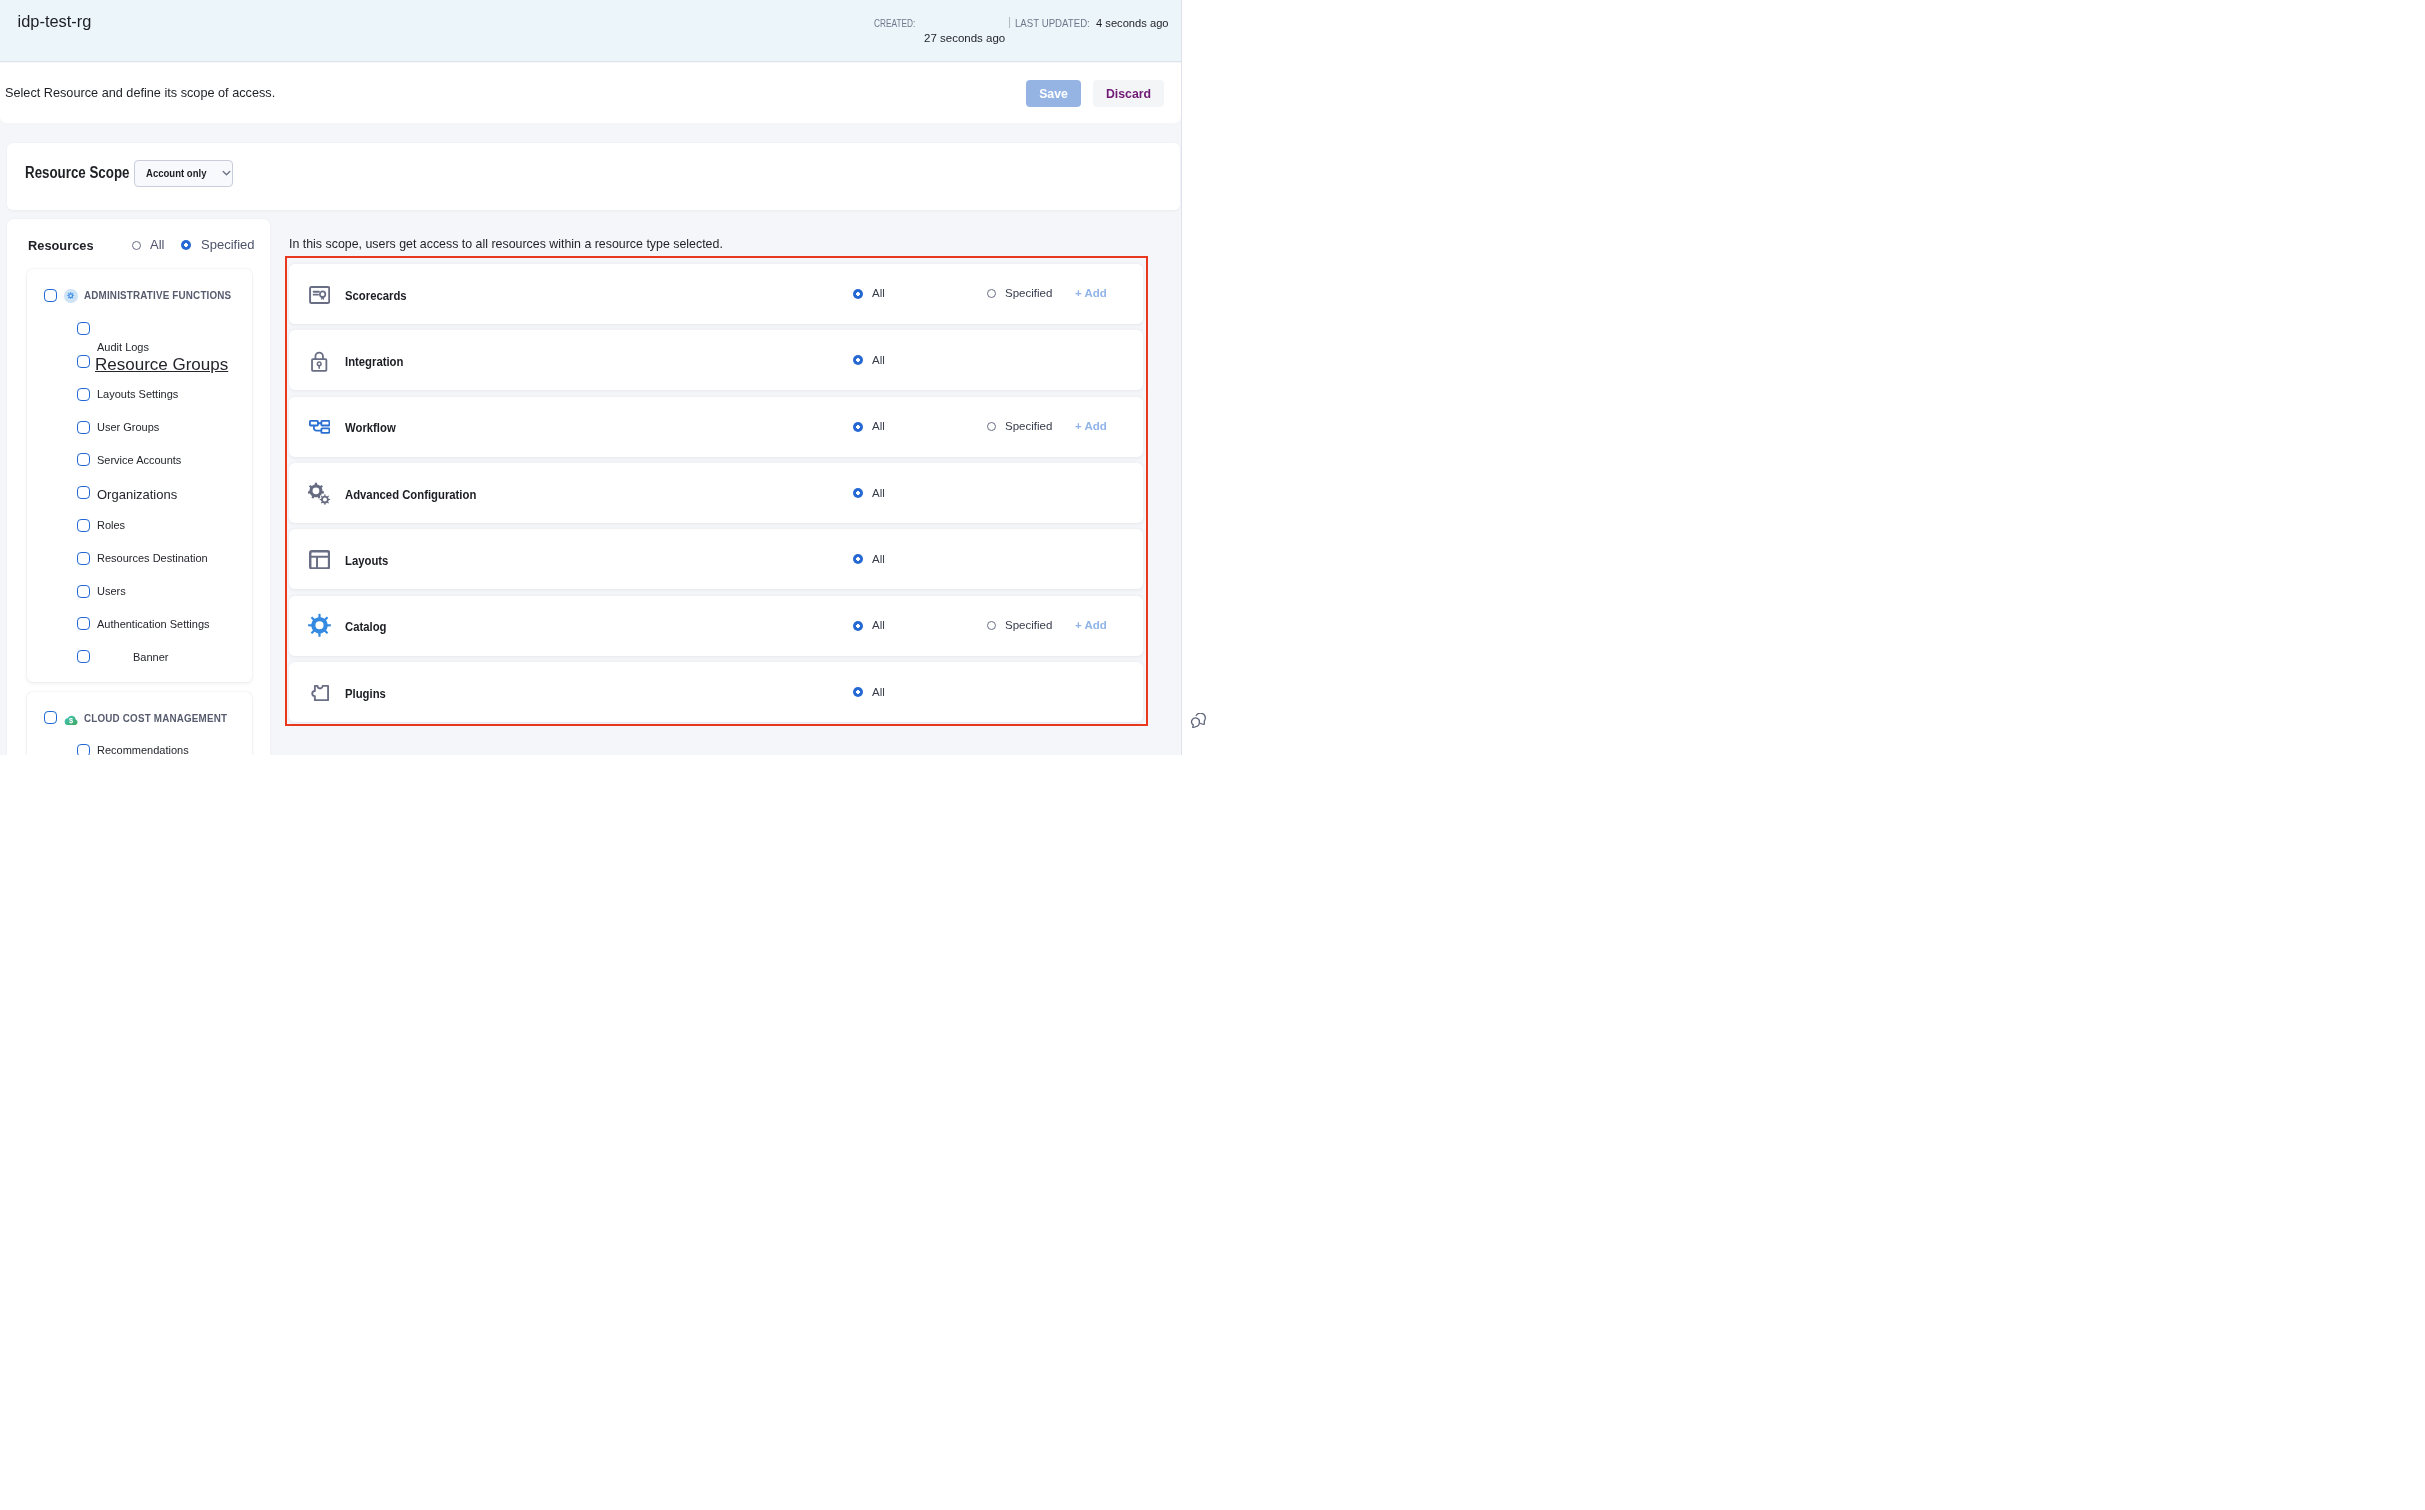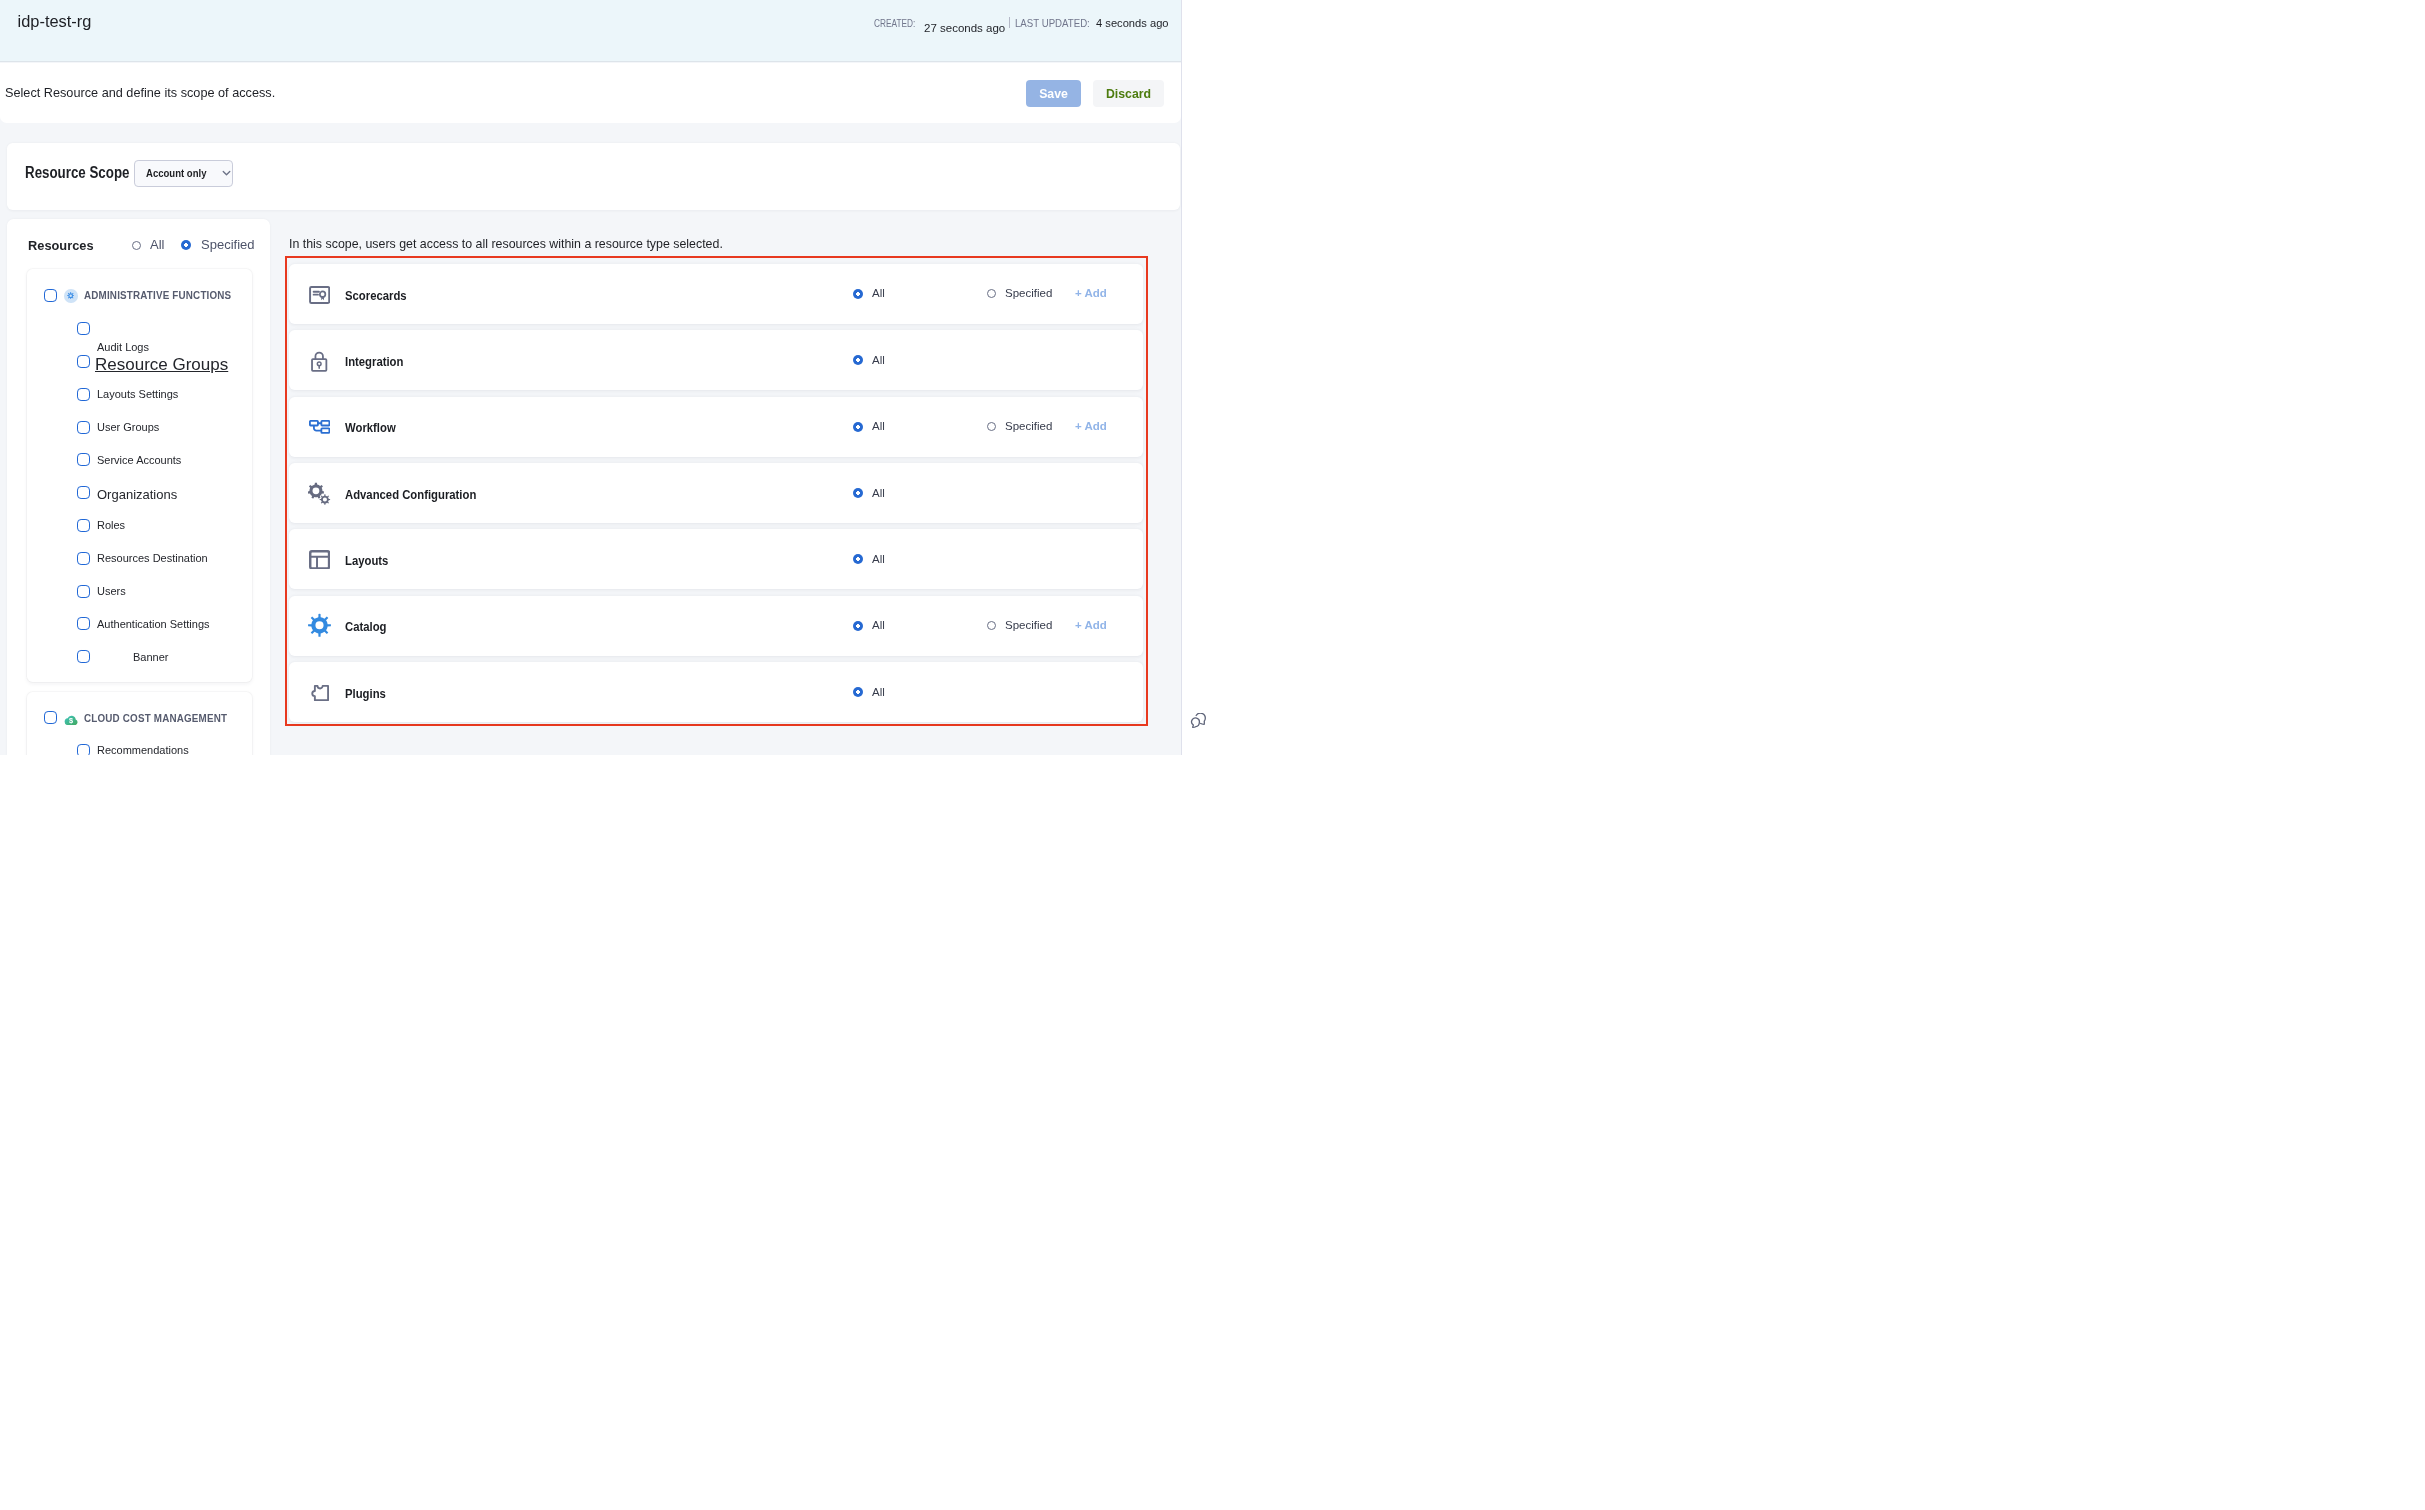--- a/index.html
+++ b/index.html
@@ -25,27 +25,27 @@
   .ricon { position:absolute; left:308px; width:23px; height:23px; display:flex; align-items:center; justify-content:center; }
 </style>
 </head>
 <body>
 <div id="page">
   <div id="main">
     <div id="header"></div>
     <div id="toolbar"></div>
 <div class="t" style="font-size:16.4px; left:17.6px; top:11.5px; color:#1d1f24;">idp-test-rg</div>
 <div class="t" style="font-size:11.5px; left:874px; top:17.3px; color:#71768c; transform:scaleX(0.72);">CREATED:</div>
-<div class="t" style="font-size:11.5px; left:924px; top:22px; color:#1e2026;">27 seconds ago</div>
+<div class="t" style="font-size:11.5px; left:924px; top:32px; color:#1e2026;">27 seconds ago</div>
 <div style="position:absolute; left:1009px; top:17px; width:0.8px; height:11px; background:#b4b8c7;"></div>
 <div class="t" style="font-size:11.5px; left:1015px; top:17.3px; color:#71768c; transform:scaleX(0.84);">LAST UPDATED:</div>
 <div class="t" style="font-size:11.5px; left:1096px; top:17.3px; color:#1e2026; transform:scaleX(0.97);">4 seconds ago</div>
 <div class="t" style="font-size:13.5px; left:5.1px; top:85px; color:#1e2026; transform:scaleX(0.94);">Select Resource and define its scope of access.</div>
 <div class="btn" style="left:1026px; width:55px; background:#95b4e4; color:#ffffff; font-size:12.3px; line-height:29px;">Save</div>
-<div class="btn" style="left:1093px; width:71px; background:#f4f5f7; color:#4d7c0f; font-size:12.3px; line-height:29px;">Discard</div>
+<div class="btn" style="left:1093px; width:71px; background:#f4f5f7; color:#701a75; font-size:12.3px; line-height:29px;">Discard</div>
 <div id="rscard"></div>
 <div class="t" style="font-size:15.6px; left:25.4px; top:164px; color:#1e2025; font-weight:700; transform:scaleX(0.855);">Resource Scope</div>
 <div id="dropdown"></div>
 <div class="t" style="font-size:11.5px; left:146px; top:167px; color:#1d1e22; font-weight:700; transform:scaleX(0.83);">Account only</div>
 <svg class="t" style="left:222px; top:170px;" width="9" height="6.6" viewBox="0 0 11 8">
         <path d="M1.5 1.8 L5.5 5.8 L9.5 1.8" fill="none" stroke="#6b7186" stroke-width="1.6" stroke-linecap="round" stroke-linejoin="round"></path>
       </svg>
 <div id="leftpanel"></div>
 <div class="t" style="font-size:13.5px; left:28px; top:238px; color:#1f2126; font-weight:700; transform:scaleX(0.95);">Resources</div>
 <span class="radio-un" style="left:132px; top:241px;"></span>

